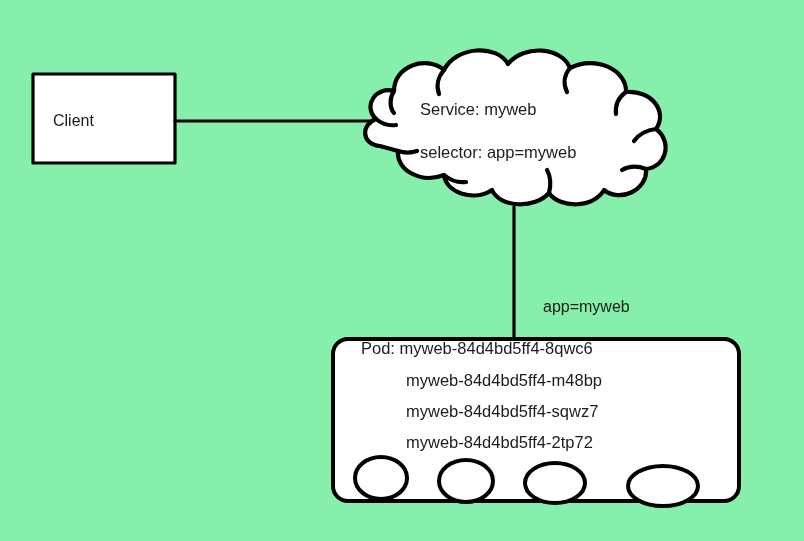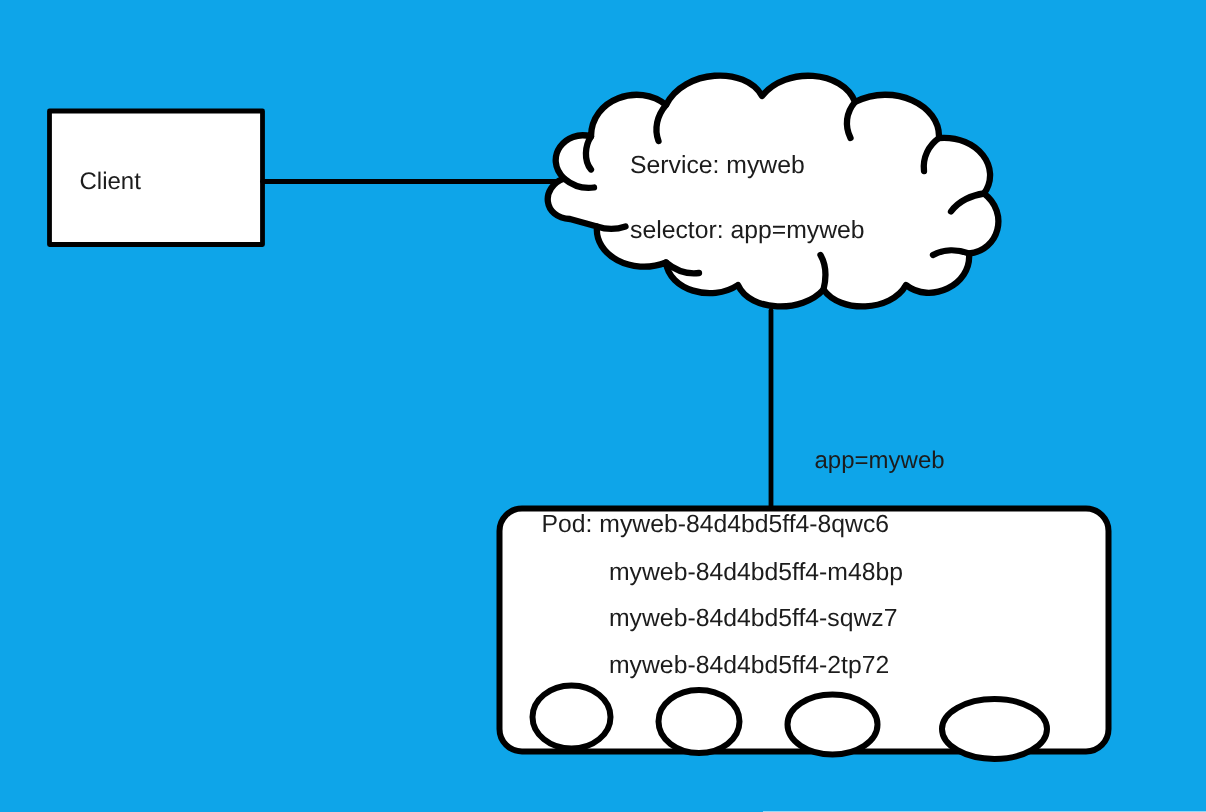--- a/index.html
+++ b/index.html
@@ -8,21 +8,21 @@
     padding: 0;
     background: #ffffff;
   }
   body {
     font-family: "Liberation Sans", sans-serif;
   }
   #canvas {
     position: relative;
     width: 804px;
     height: 541px;
-    background: #0ea5e9;
+    background: #86efac;
     overflow: hidden;
   }
   #diagram-svg {
     position: absolute;
     left: 0;
     top: 0;
     width: 804px;
     height: 541px;
   }
   .stroke {

